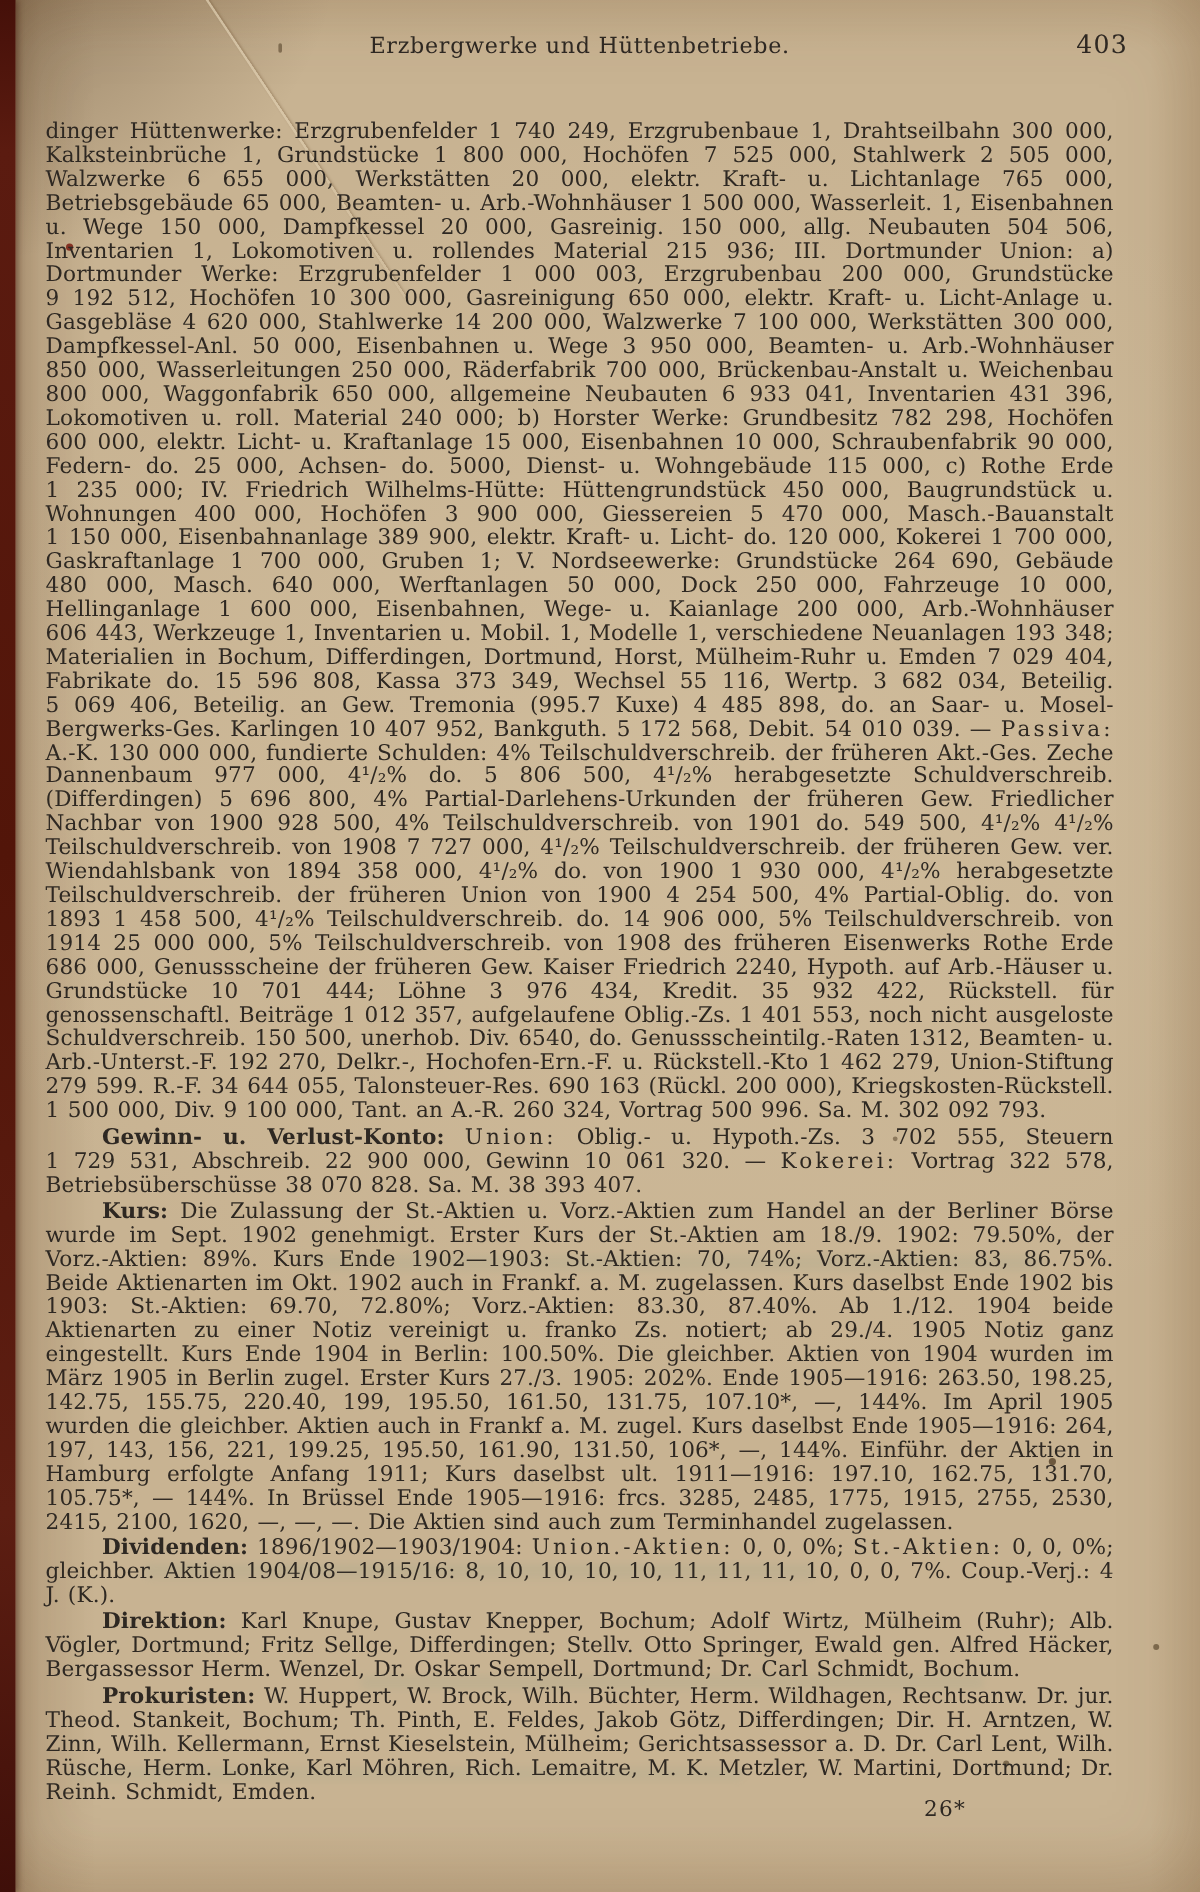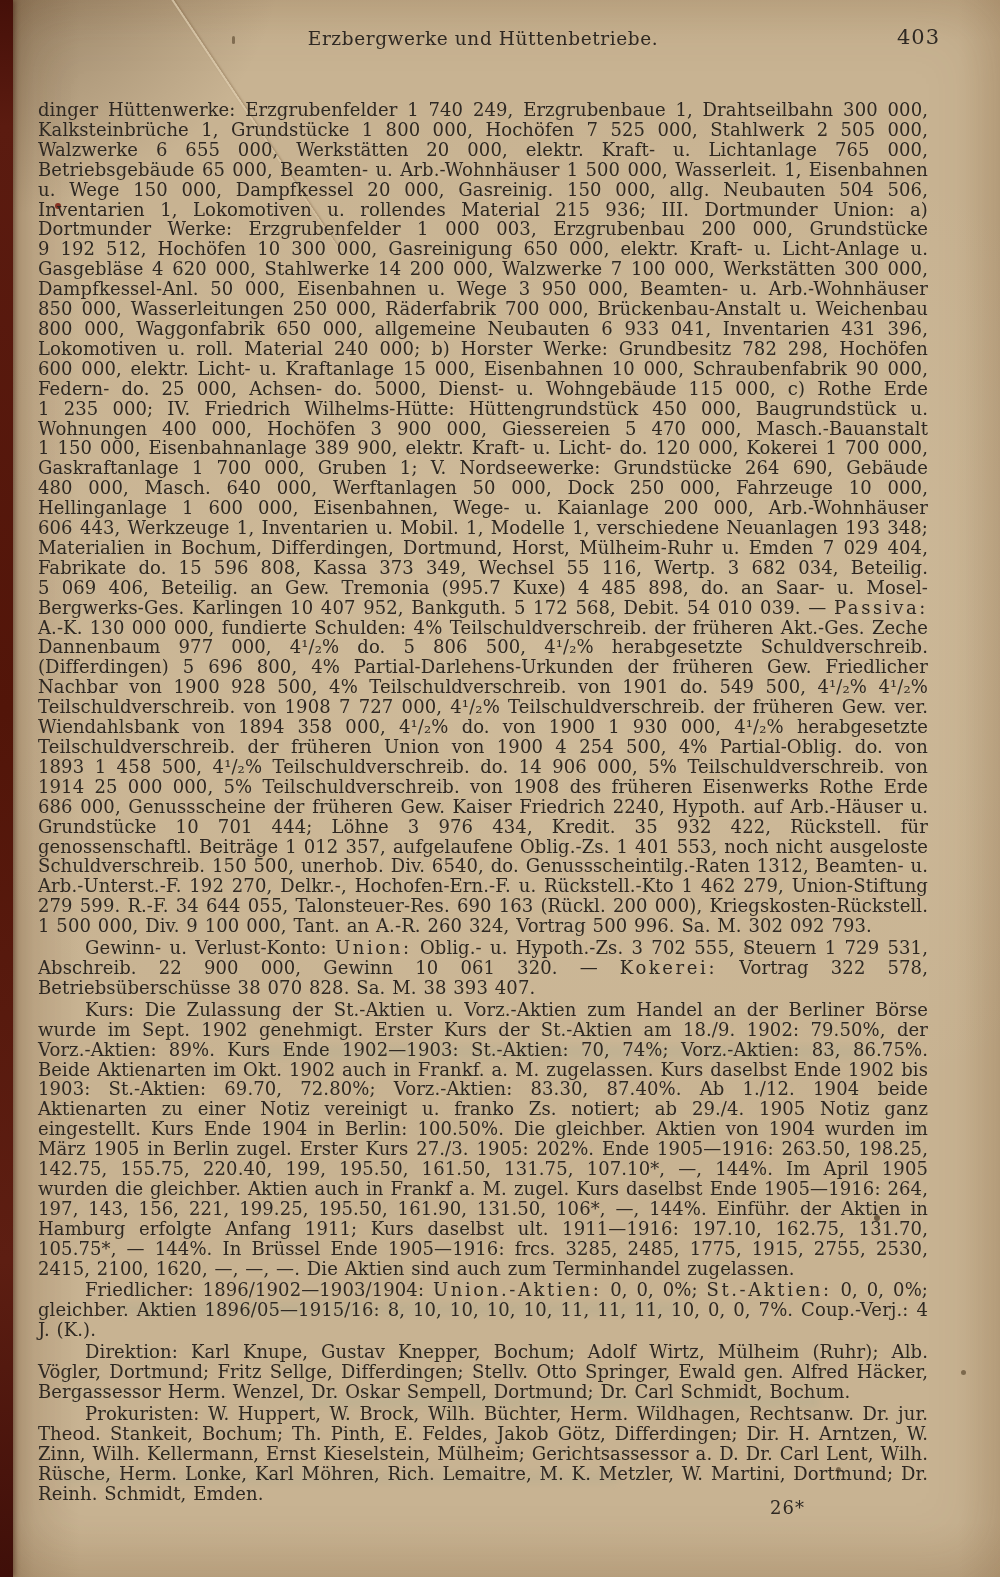--- a/index.html
+++ b/index.html
@@ -28,21 +28,21 @@
     background:linear-gradient(180deg,rgba(240,226,198,.55),rgba(240,226,198,.15));
     box-shadow:1px 0 2px rgba(95,64,32,.35);
   }
   .page-header{position:absolute;left:38px;top:28px;width:890px;height:26px;font-size:18.5px;}
   .running-title{position:absolute;left:0;right:0;text-align:center;letter-spacing:.6px;}
   .page-number{position:absolute;right:-12px;top:-3px;font-size:21px;letter-spacing:1px;}
   .text-block{position:absolute;left:38px;top:100px;width:890px;font-size:18px;line-height:19.9px;text-align:justify;}
   .para{margin:0;text-indent:47px;word-spacing:1px;letter-spacing:.1px;}
   .para.continuation{text-indent:0;}
   .para+.para{margin-top:2px;}
-  .lead{font-weight:normal;}
+  .lead{font-weight:bold;}
   .sperr{letter-spacing:2.6px;}
   .footer-sig{position:absolute;left:770px;top:1497px;font-size:18px;letter-spacing:1px;}
   .ink-dot{position:absolute;left:55px;top:203px;width:6px;height:6px;border-radius:50%;background:#7a1c10;opacity:.85;}
   .sp{position:absolute;border-radius:50%;background:#4d3a22;}
   .sp1{left:874px;top:1215px;width:6px;height:6px;opacity:.75;}
   .sp2{left:961px;top:1370px;width:5px;height:5px;opacity:.6;}
   .sp3{left:836px;top:1467px;width:5px;height:5px;opacity:.6;}
   .sp4{left:744px;top:947px;width:4px;height:4px;opacity:.5;}
   .sp5{left:232px;top:36px;width:3px;height:8px;opacity:.55;border-radius:2px;}
   .ghost{position:absolute;background:#8ea089;filter:blur(3px);opacity:.14;border-radius:6px;}
@@ -76,21 +76,21 @@
 
   <main class="text-block">
 
     <p class="para continuation"><span>dinger Hüttenwerke: Erzgrubenfelder 1&nbsp;740&nbsp;249, Erzgrubenbaue 1, Drahtseilbahn 300&nbsp;000, Kalksteinbrüche 1, Grundstücke 1&nbsp;800&nbsp;000, Hochöfen 7&nbsp;525&nbsp;000, Stahlwerk 2&nbsp;505&nbsp;000, Walzwerke 6&nbsp;655&nbsp;000, Werkstätten 20&nbsp;000, elektr. Kraft- u. Lichtanlage 765&nbsp;000, Betriebsgebäude 65&nbsp;000, Beamten- u. Arb.-Wohnhäuser 1&nbsp;500&nbsp;000, Wasserleit. 1, Eisenbahnen u. Wege 150&nbsp;000, Dampfkessel 20&nbsp;000, Gasreinig. 150&nbsp;000, allg. Neubauten 504&nbsp;506, Inventarien 1, Lokomotiven u. rollendes Material 215&nbsp;936; III. Dortmunder Union: a) Dortmunder Werke: Erzgrubenfelder 1&nbsp;000&nbsp;003, Erzgrubenbau 200&nbsp;000, Grundstücke 9&nbsp;192&nbsp;512, Hochöfen 10&nbsp;300&nbsp;000, Gasreinigung 650&nbsp;000, elektr. Kraft- u. Licht-Anlage u. Gasgebläse 4&nbsp;620&nbsp;000, Stahlwerke 14&nbsp;200&nbsp;000, Walzwerke 7&nbsp;100&nbsp;000, Werkstätten 300&nbsp;000, Dampfkessel-Anl. 50&nbsp;000, Eisenbahnen u. Wege 3&nbsp;950&nbsp;000, Beamten- u. Arb.-Wohnhäuser 850&nbsp;000, Wasserleitungen 250&nbsp;000, Räderfabrik 700&nbsp;000, Brückenbau-Anstalt u. Weichenbau 800&nbsp;000, Waggonfabrik 650&nbsp;000, allgemeine Neubauten 6&nbsp;933&nbsp;041, Inventarien 431&nbsp;396, Lokomotiven u. roll. Material 240&nbsp;000; b) Horster Werke: Grundbesitz 782&nbsp;298, Hochöfen 600&nbsp;000, elektr. Licht- u. Kraftanlage 15&nbsp;000, Eisenbahnen 10&nbsp;000, Schraubenfabrik 90&nbsp;000, Federn- do. 25&nbsp;000, Achsen- do. 5000, Dienst- u. Wohngebäude 115&nbsp;000, c) Rothe Erde 1&nbsp;235&nbsp;000; IV. Friedrich Wilhelms-Hütte: Hüttengrundstück 450&nbsp;000, Baugrundstück u. Wohnungen 400&nbsp;000, Hochöfen 3&nbsp;900&nbsp;000, Giessereien 5&nbsp;470&nbsp;000, Masch.-Bauanstalt 1&nbsp;150&nbsp;000, Eisenbahnanlage 389&nbsp;900, elektr. Kraft- u. Licht- do. 120&nbsp;000, Kokerei 1&nbsp;700&nbsp;000, Gaskraftanlage 1&nbsp;700&nbsp;000, Gruben 1; V. Nordseewerke: Grundstücke 264&nbsp;690, Gebäude 480&nbsp;000, Masch. 640&nbsp;000, Werftanlagen 50&nbsp;000, Dock 250&nbsp;000, Fahrzeuge 10&nbsp;000, Hellinganlage 1&nbsp;600&nbsp;000, Eisenbahnen, Wege- u. Kaianlage 200&nbsp;000, Arb.-Wohnhäuser 606&nbsp;443, Werkzeuge 1, Inventarien u. Mobil. 1, Modelle 1, verschiedene Neuanlagen 193&nbsp;348; Materialien in Bochum, Differdingen, Dortmund, Horst, Mülheim-Ruhr u. Emden 7&nbsp;029&nbsp;404, Fabrikate do. 15&nbsp;596&nbsp;808, Kassa 373&nbsp;349, Wechsel 55&nbsp;116, Wertp. 3&nbsp;682&nbsp;034, Beteilig. 5&nbsp;069&nbsp;406, Beteilig. an Gew. Tremonia (995.7 Kuxe) 4&nbsp;485&nbsp;898, do. an Saar- u. Mosel-Bergwerks-Ges. Karlingen 10&nbsp;407&nbsp;952, Bankguth. 5&nbsp;172&nbsp;568, Debit. 54&nbsp;010&nbsp;039. — </span><span class="sperr">Passiva:</span><span> A.-K. 130&nbsp;000&nbsp;000, fundierte Schulden: 4% Teilschuldverschreib. der früheren Akt.-Ges. Zeche Dannenbaum 977&nbsp;000, 4¹/₂% do. 5&nbsp;806&nbsp;500, 4¹/₂% herabgesetzte Schuldverschreib. (Differdingen) 5&nbsp;696&nbsp;800, 4% Partial-Darlehens-Urkunden der früheren Gew. Friedlicher Nachbar von 1900&nbsp;928&nbsp;500, 4% Teilschuldverschreib. von 1901 do. 549&nbsp;500, 4¹/₂% 4¹/₂% Teilschuldverschreib. von 1908&nbsp;7&nbsp;727&nbsp;000, 4¹/₂% Teilschuldverschreib. der früheren Gew. ver. Wiendahlsbank von 1894&nbsp;358&nbsp;000, 4¹/₂% do. von 1900&nbsp;1&nbsp;930&nbsp;000, 4¹/₂% herabgesetzte Teilschuldverschreib. der früheren Union von 1900&nbsp;4&nbsp;254&nbsp;500, 4% Partial-Oblig. do. von 1893&nbsp;1&nbsp;458&nbsp;500, 4¹/₂% Teilschuldverschreib. do. 14&nbsp;906&nbsp;000, 5% Teilschuldverschreib. von 1914&nbsp;25&nbsp;000&nbsp;000, 5% Teilschuldverschreib. von 1908 des früheren Eisenwerks Rothe Erde 686&nbsp;000, Genussscheine der früheren Gew. Kaiser Friedrich 2240, Hypoth. auf Arb.-Häuser u. Grundstücke 10&nbsp;701&nbsp;444; Löhne 3&nbsp;976&nbsp;434, Kredit. 35&nbsp;932&nbsp;422, Rückstell. für genossenschaftl. Beiträge 1&nbsp;012&nbsp;357, aufgelaufene Oblig.-Zs. 1&nbsp;401&nbsp;553, noch nicht ausgeloste Schuldverschreib. 150&nbsp;500, unerhob. Div. 6540, do. Genussscheintilg.-Raten 1312, Beamten- u. Arb.-Unterst.-F. 192&nbsp;270, Delkr.-, Hochofen-Ern.-F. u. Rückstell.-Kto 1&nbsp;462&nbsp;279, Union-Stiftung 279&nbsp;599. R.-F. 34&nbsp;644&nbsp;055, Talonsteuer-Res. 690&nbsp;163 (Rückl. 200&nbsp;000), Kriegskosten-Rückstell. 1&nbsp;500&nbsp;000, Div. 9&nbsp;100&nbsp;000, Tant. an A.-R. 260&nbsp;324, Vortrag 500&nbsp;996. Sa. M. 302&nbsp;092&nbsp;793.</span></p>
 
     <p class="para"><b class="lead">Gewinn- u. Verlust-Konto:</b>
       <span class="sperr">Union:</span><span> Oblig.- u. Hypoth.-Zs. 3&nbsp;702&nbsp;555, Steuern 1&nbsp;729&nbsp;531, Abschreib. 22&nbsp;900&nbsp;000, Gewinn 10&nbsp;061&nbsp;320. — </span><span class="sperr">Kokerei:</span><span> Vortrag 322&nbsp;578, Betriebsüberschüsse 38&nbsp;070&nbsp;828. Sa. M. 38&nbsp;393&nbsp;407.</span></p>
 
     <p class="para"><b class="lead">Kurs:</b><span> Die Zulassung der St.-Aktien u. Vorz.-Aktien zum Handel an der Berliner Börse wurde im Sept. 1902 genehmigt. Erster Kurs der St.-Aktien am 18./9. 1902: 79.50%, der Vorz.-Aktien: 89%. Kurs Ende 1902—1903: St.-Aktien: 70, 74%; Vorz.-Aktien: 83, 86.75%. Beide Aktienarten im Okt. 1902 auch in Frankf. a. M. zugelassen. Kurs daselbst Ende 1902 bis 1903: St.-Aktien: 69.70, 72.80%; Vorz.-Aktien: 83.30, 87.40%. Ab 1./12. 1904 beide Aktienarten zu einer Notiz vereinigt u. franko Zs. notiert; ab 29./4. 1905 Notiz ganz eingestellt. Kurs Ende 1904 in Berlin: 100.50%. Die gleichber. Aktien von 1904 wurden im März 1905 in Berlin zugel. Erster Kurs 27./3. 1905: 202%. Ende 1905—1916: 263.50, 198.25, 142.75, 155.75, 220.40, 199, 195.50, 161.50, 131.75, 107.10*, —, 144%. Im April 1905 wurden die gleichber. Aktien auch in Frankf a. M. zugel. Kurs daselbst Ende 1905—1916: 264, 197, 143, 156, 221, 199.25, 195.50, 161.90, 131.50, 106*, —, 144%. Einführ. der Aktien in Hamburg erfolgte Anfang 1911; Kurs daselbst ult. 1911—1916: 197.10, 162.75, 131.70, 105.75*, — 144%. In Brüssel Ende 1905—1916: frcs. 3285, 2485, 1775, 1915, 2755, 2530, 2415, 2100, 1620, —, —, —. Die Aktien sind auch zum Terminhandel zugelassen.</span></p>
 
-    <p class="para"><b class="lead">Friedlicher:</b><span> 1896/1902—1903/1904: </span><span class="sperr">Union.-Aktien:</span><span> 0, 0, 0%; </span><span class="sperr">St.-Aktien:</span><span> 0, 0, 0%; </span><span>gleichber. Aktien 1896/05—1915/16: 8, 10, 10, 10, 10, 11, 11, 11, 10, 0, 0, 7%. Coup.-Verj.: 4 J. (K.).</span></p>
+    <p class="para"><b class="lead">Dividenden:</b><span> 1896/1902—1903/1904: </span><span class="sperr">Union.-Aktien:</span><span> 0, 0, 0%; </span><span class="sperr">St.-Aktien:</span><span> 0, 0, 0%; </span><span>gleichber. Aktien 1904/08—1915/16: 8, 10, 10, 10, 10, 11, 11, 11, 10, 0, 0, 7%. Coup.-Verj.: 4 J. (K.).</span></p>
 
     <p class="para"><b class="lead">Direktion:</b><span> Karl Knupe, Gustav Knepper, Bochum; Adolf Wirtz, Mülheim (Ruhr); Alb. Vögler, Dortmund; Fritz Sellge, Differdingen; Stellv. Otto Springer, Ewald gen. Alfred Häcker, Bergassessor Herm. Wenzel, Dr. Oskar Sempell, Dortmund; Dr. Carl Schmidt, Bochum.</span></p>
 
     <p class="para"><b class="lead">Prokuristen:</b><span> W. Huppert, W. Brock, Wilh. Büchter, Herm. Wildhagen, Rechtsanw. Dr. jur. Theod. Stankeit, Bochum; Th. Pinth, E. Feldes, Jakob Götz, Differdingen; Dir. H. Arntzen, W. Zinn, Wilh. Kellermann, Ernst Kieselstein, Mülheim; Gerichtsassessor a. D. Dr. Carl Lent, Wilh. Rüsche, Herm. Lonke, Karl Möhren, Rich. Lemaitre, M. K. Metzler, W. Martini, Dortmund; Dr. Reinh. Schmidt, Emden.</span></p>
 
   </main>
 
   <div class="footer-sig">26*</div>
 
 </div>

